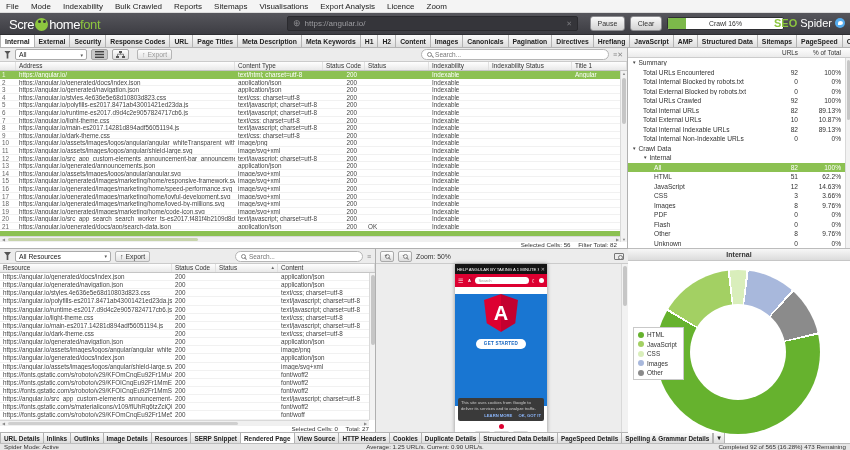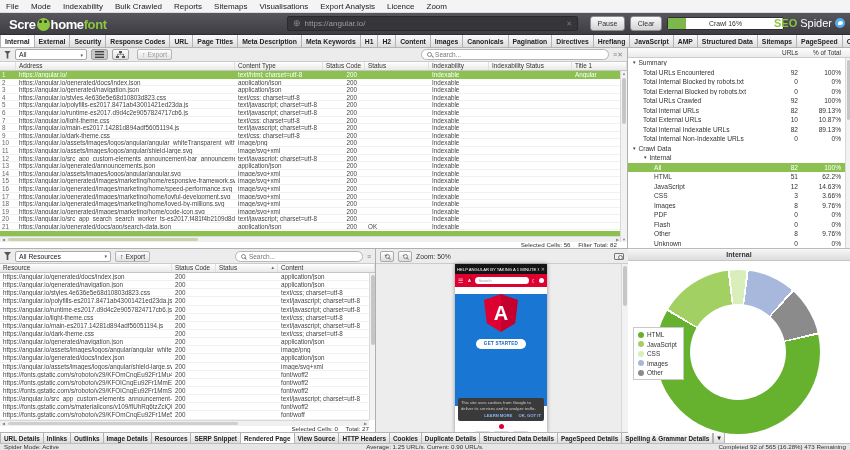--- a/index.html
+++ b/index.html
@@ -10,21 +10,21 @@
   
   .menubar { position:absolute; top:0; left:0; width:850px; height:13px; background:#f4f4f4;
              border-bottom:1px solid #dcdcdc; display:flex; align-items:center; gap:12px;
              padding-left:6px; font-size:8px; color:#222; }
   .menu-item { cursor:default; }
 
   
   .header { position:absolute; top:13px; left:0; width:850px; height:22px;
             background:linear-gradient(#56565c,#3d3d43); border-bottom:1px solid #2e2e32; }
   .logo { position:absolute; left:9px; top:3px; height:16px; display:flex; align-items:center;
-          font-size:13px; font-weight:bold; color:#fff; letter-spacing:-0.4px; }
+          font-size:13px; font-weight:normal; color:#fff; letter-spacing:-0.4px; }
   .frog-eye { width:13px; height:13px; border-radius:50%; background:#8dc63f; position:relative; margin:0 1px; }
   .frog-eye::before, .frog-eye::after { content:""; position:absolute; top:2px; width:3px; height:3px;
           border-radius:50%; background:#34343a; }
   .frog-eye::before { left:2.5px; } .frog-eye::after { right:2.5px; }
   .logo .green { color:#8dc63f; }
   .urlbar { position:absolute; left:287px; top:3px; width:291px; height:15px; background:#35353a;
             border:1px solid #2a2a2e; border-radius:2px; display:flex; align-items:center; gap:4px;
             padding:0 5px; }
   .urlbar .globe { color:#8a8a8e; font-size:9px; line-height:9px; }
   .urlbar input { flex:1; background:transparent; border:none; outline:none; color:#9c9ca0; font-size:8px;

